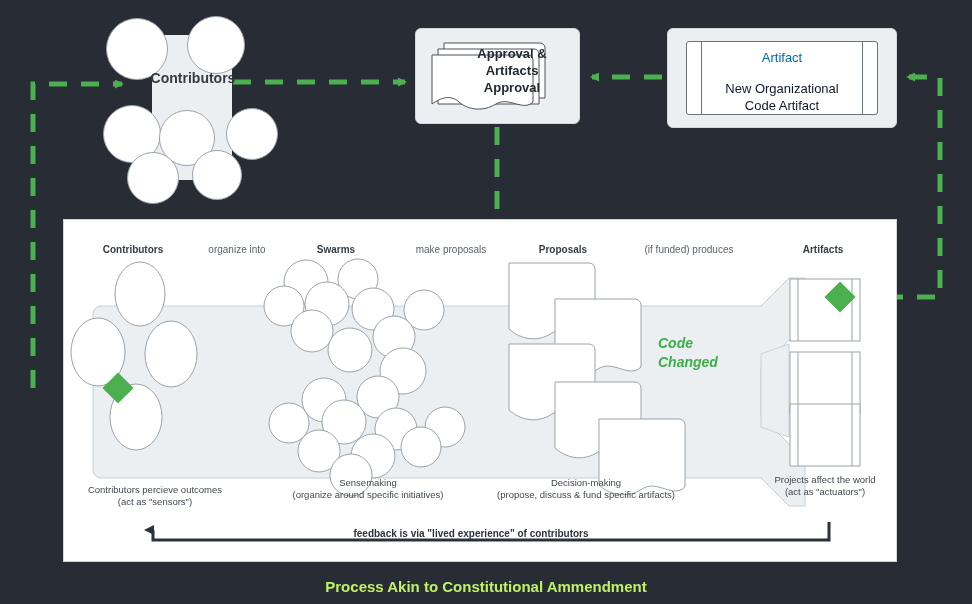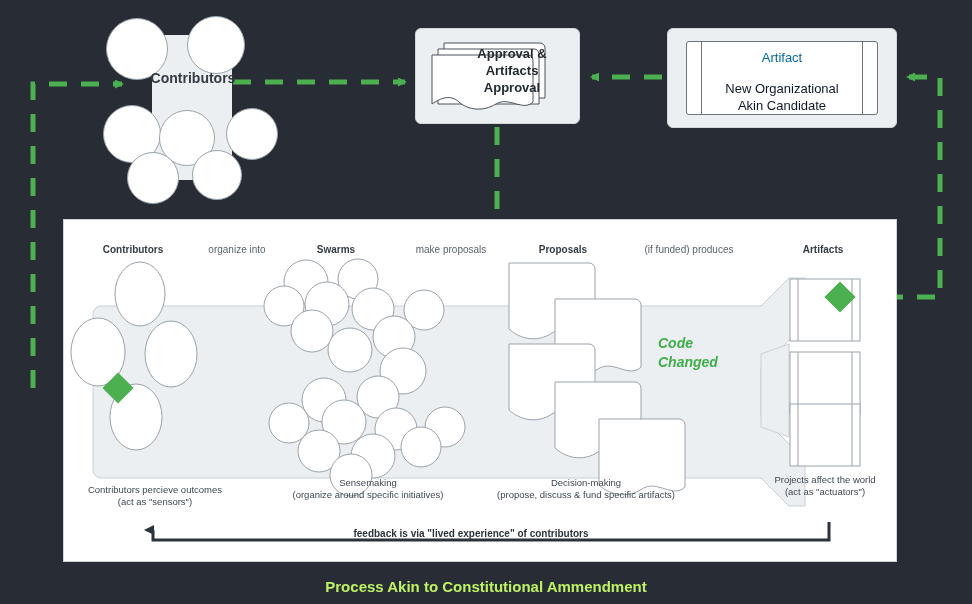--- a/index.html
+++ b/index.html
@@ -125,21 +125,21 @@
       <div>Artifacts</div>
       <div>Approval</div>
     </div>
   </div>
 
   <div class="abs topbox artifact-box">
     <div class="artifact-inner">
       <div class="artifact-title">Artifact</div>
       <div class="artifact-sub">
         <div>New Organizational</div>
-        <div>Akin Candidate</div>
+        <div>Code Artifact</div>
       </div>
     </div>
   </div>
 
   <div class="abs panel"></div>
 
   <svg class="abs" style="left:63px;top:219px;" width="834" height="343">
     <defs>
       <marker id="fbArrow" markerWidth="10" markerHeight="10" refX="5" refY="9" orient="auto" markerUnits="userSpaceOnUse">
         <path d="M5,0 L10,10 L0,10 z" fill="#2a323a"></path>

